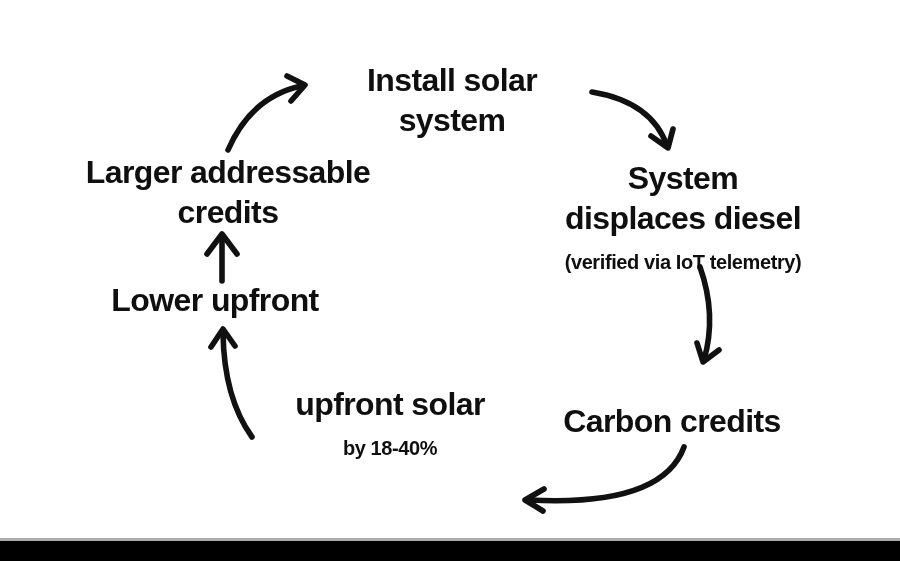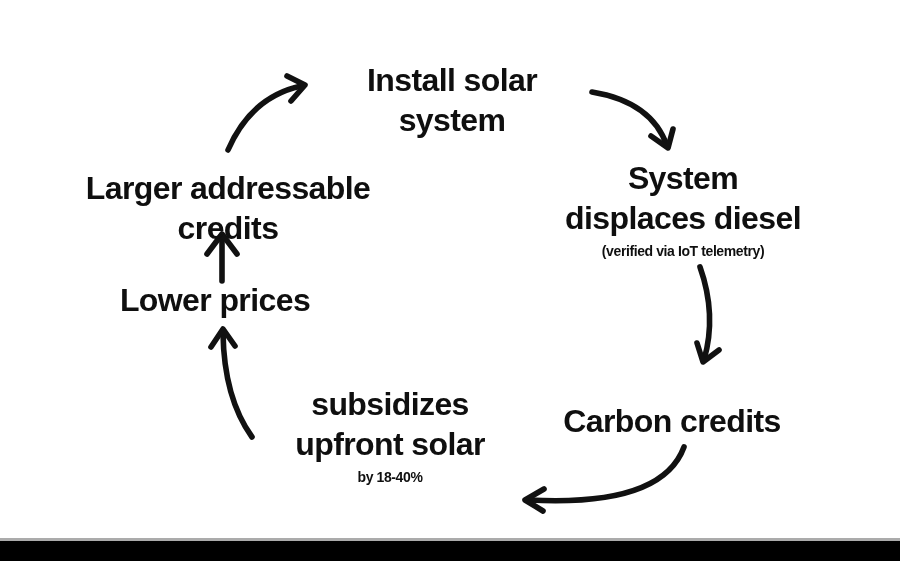--- a/index.html
+++ b/index.html
@@ -30,24 +30,24 @@
     text-align: center;
     white-space: nowrap;
     color: #0f0f0f;
     font-weight: 700;
     font-size: 32px;
     line-height: 40px;
     letter-spacing: -0.6px;
   }
   .node span { display: block; }
   .node .note {
-    font-size: 14px;
+    font-size: 20px;
     line-height: 25px;
     letter-spacing: -0.4px;
-    margin-top: 1px;
+    margin-top: 12px;
   }
   .bottom-divider {
     position: absolute;
     left: 0; right: 0;
     top: 538px;
     height: 3px;
     background: #ababab;
   }
   .bottom-bar {
     position: absolute;
@@ -104,30 +104,29 @@
     <span>System</span>
     <span>displaces diesel</span>
     <span class="note">(verified via IoT telemetry)</span>
   </div>
 
   <div class="node" style="left:672px; top:365px;margin-top:36px;">
     <span>Carbon credits</span>
   </div>
 
   <div class="node" style="left:390px; top:384px;">
-    <span>subsidizes</span>
     <span>upfront solar</span>
     <span class="note">by 18-40%</span>
   </div>
 
   <div class="node" style="left:215px; top:280px;">
-    <span>Lower prices</span>
+    <span>Lower upfront</span>
   </div>
 
-  <div class="node" style="left:228px; top:152px;margin-top:16px;">
+  <div class="node" style="left:228px; top:152px;">
     <span>Larger addressable</span>
     <span>credits</span>
   </div>
 
   <div class="bottom-divider"></div>
   <div class="bottom-bar"></div>
 
 </div>
 
 </body></html>

